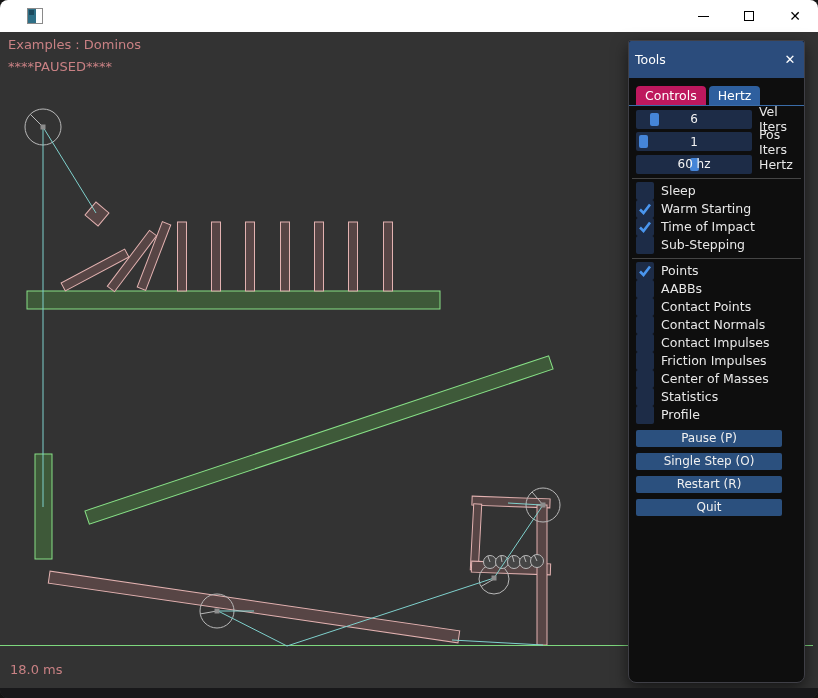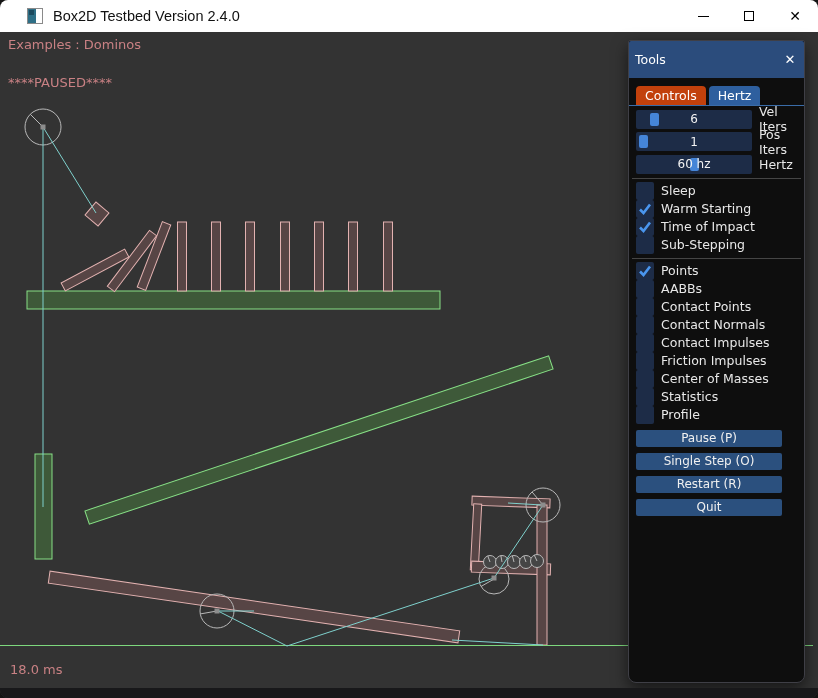--- a/index.html
+++ b/index.html
@@ -19,39 +19,39 @@
   .tb-title{margin-left:10px;white-space:nowrap;}
   .win-controls{position:absolute;right:0;top:0;height:32px;display:flex;}
   .win-btn{width:46px;height:32px;display:flex;align-items:center;justify-content:center;background:transparent;border:none;padding:0;cursor:default;color:#000;font-size:14px;font-family:"DejaVu Sans",sans-serif;}
   .glyph-min{width:11px;height:1px;background:#000;}
   .glyph-max{width:10px;height:10px;border:1px solid #000;}
   
   .canvas{position:absolute;left:0;top:32px;width:818px;height:656px;background:#333333;}
   .canvas svg{position:absolute;left:0;top:0;}
   .overlay-text{position:absolute;font-size:13px;color:#c98184;white-space:pre;}
   .ot-example{left:8px;top:5px;}
-  .ot-paused{left:8px;top:27px;margin-top:16px;}
+  .ot-paused{left:8px;top:27px;}
   .ot-frametime{left:10px;top:630px;}
   .bottom-strip{position:absolute;left:0;top:688px;width:100%;height:10px;background:#18181a;}
   
   .imgui-panel{
     position:absolute;left:628px;top:8px;width:177px;height:643px;
     background:#0e0e0e;border:1px solid #3f3f46;border-radius:2px 2px 8px 8px;
     box-shadow:0 6px 16px rgba(0,0,0,.55);color:#e8e8e8;font-size:12.5px;
   }
   .panel-titlebar{
     height:37px;background:#2b4c7c;border-radius:2px 2px 0 0;
     display:flex;align-items:center;padding:6px 6px;color:#fff;
   }
   .panel-title{flex:1;}
   .panel-close{width:16px;text-align:center;font-size:13px;color:#fff;cursor:default;}
   .panel-body{padding:8px 7px 0 7px;}
   .tabbar{display:flex;gap:3px;}
   .tab{height:19px;line-height:19px;padding:0 9px;border-radius:4px 4px 0 0;background:#2e5f9e;color:#fff;cursor:default;}
-  .tab.active{background:#c2410c;}
+  .tab.active{background:#be185d;}
   .tab-underline{height:1px;background:#3a6ca8;margin:0 -7px;}
   .slider-row{display:flex;align-items:center;margin-top:3.5px;height:19px;}
   .slider-track{position:relative;width:116px;height:19px;background:#1d2c47;border-radius:2px;flex:none;}
   .slider-grab{position:absolute;top:3px;width:9px;height:13px;background:#4585d8;border-radius:2px;}
   .slider-value{position:absolute;left:0;top:0;width:100%;height:100%;display:flex;align-items:center;justify-content:center;font-size:12px;color:#f2f2f2;}
   .slider-label{margin-left:7px;}
   .separator{height:1px;background:#454545;margin:4px -4px 3px -4px;}
   .check-row{display:flex;align-items:center;height:18px;}
   .checkbox{position:relative;width:18px;height:18px;background:#1d2c47;border-radius:2px;flex:none;}
   .checkbox svg{position:absolute;left:1px;top:1px;}
@@ -59,21 +59,20 @@
   .btns{margin-top:6px;}
   .imgui-btn{display:block;width:146px;height:17px;margin-bottom:6px;background:#2b507e;border:none;border-radius:2px;color:#f0f0f0;font-size:12px;font-family:"DejaVu Sans",sans-serif;line-height:15px;text-align:center;padding:0;cursor:default;}
 </style>
 </head>
 <body>
 
 <div class="window">
 
   <div class="titlebar">
     <span class="app-icon"></span>
-    <span class="tb-title">Box2D Testbed Version 2.4.0</span>
     <div class="win-controls">
       <button class="win-btn">
           <span class="glyph-min"></span>
         </button>
       <button class="win-btn">
           <span class="glyph-max"></span>
         </button>
       <button class="win-btn">
           <span>✕</span>
         </button>

